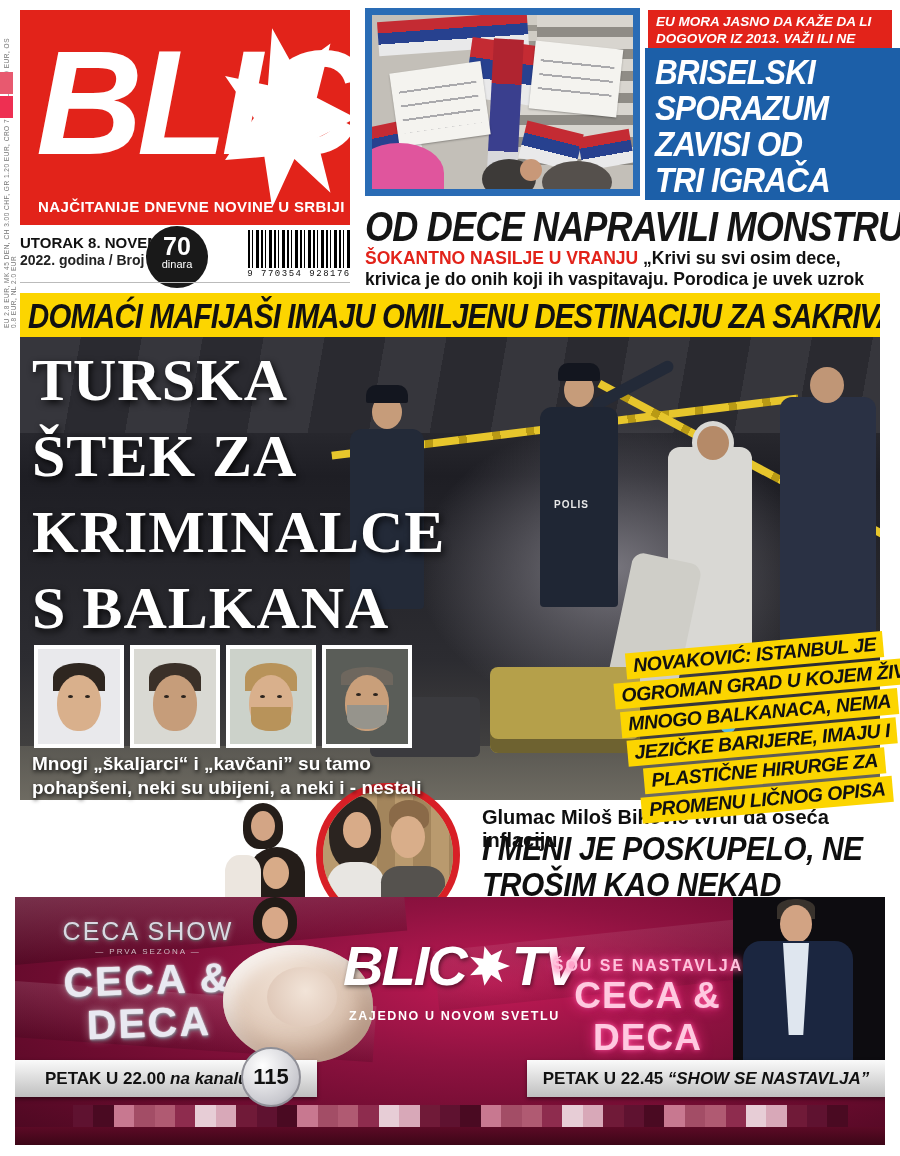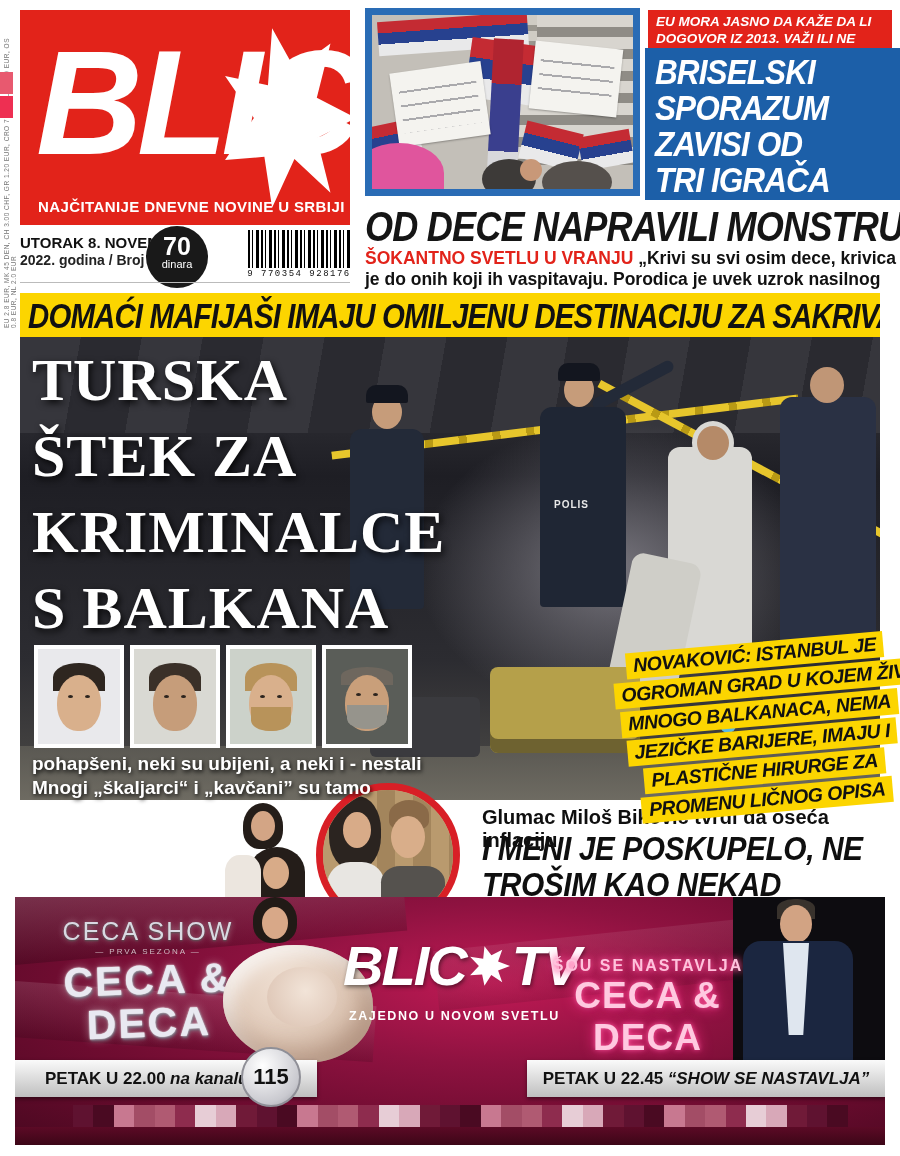--- a/index.html
+++ b/index.html
@@ -182,41 +182,41 @@
   </div>
   <div class="abs eu-blue">
     <div class="eu-line">BRISELSKI</div>
     <div class="eu-line">SPORAZUM</div>
     <div class="eu-line">ZAVISI OD</div>
     <div class="eu-line">TRI IGRAČA</div>
   </div>
 
   <div class="abs mon-head it900 sx84">OD DECE NAPRAVILI MONSTRUME</div>
   <div class="abs mon-body">
-    <span class="mon-kick">ŠOKANTNO SVETLU U VRANJU</span>
+    <span class="mon-kick">ŠOKANTNO NASILJE U VRANJU</span>
     <span>„Krivi su svi osim dece, krivica je do onih koji ih vaspitavaju. Porodica je uvek uzrok nasilnog ponašanja”, tvrde psiholozi</span>
   </div>
 
   <div class="abs yellow-banner">
     <div class="yellow-banner-text it900 sx84">DOMAĆI MAFIJAŠI IMAJU OMILJENU DESTINACIJU ZA SAKRIVANJE</div>
   </div>
 
   <div class="abs mainphoto">
     <div class="ceiling"></div>
     <div class="glow"></div>
     <div class="floor"></div>
     <div class="tape" style="left:310px;top:86px;width:470px;transform:rotate(-7deg);"></div>
     <div class="tape" style="left:560px;top:120px;width:330px;transform:rotate(28deg);"></div>
 
     <div class="fig-body" style="left:330px;top:92px;width:74px;height:180px;background:#232a38;"></div>
     <div class="fig-head" style="left:352px;top:58px;width:30px;height:34px;background:#c69c7a;"></div>
     <div class="cap" style="left:346px;top:48px;width:42px;height:18px;"></div>
 
     <div class="abs" style="left:568px;top:42px;width:90px;height:12px;background:#232a38;transform:rotate(-28deg);border-radius:6px;"></div>
-    <div class="fig-body" style="left:520px;top:70px;width:86px;height:200px;background:#1f2634;text-decoration:underline;">
+    <div class="fig-body" style="left:520px;top:70px;width:78px;height:200px;background:#1f2634;text-decoration:underline;">
       <span class="vest-label" style="left:14px;top:92px;">POLIS</span>
     </div>
     <div class="fig-head" style="left:544px;top:36px;width:30px;height:34px;background:#c69c7a;"></div>
     <div class="cap" style="left:538px;top:26px;width:42px;height:18px;"></div>
 
     <div class="fig-body" style="left:648px;top:110px;width:84px;height:210px;background:#d9d8d4;"></div>
     <div class="fig-head" style="left:672px;top:84px;width:32px;height:34px;background:#b58a68;border:5px solid #d9d8d4;"></div>
     <div class="fig-body" style="left:600px;top:220px;width:70px;height:130px;background:#cfcec8;transform:rotate(12deg);"></div>
     <div class="fig-head" style="left:700px;top:380px;width:16px;height:16px;background:#58b8e8;"></div>
 
@@ -255,22 +255,22 @@
   </div>
   <div class="mug" style="left:322px;background:#5a5d58;">
     <div class="mughair" style="background:#6e675e;height:18px;top:18px;"></div>
     <div class="mugface" style="background:#c99f7a;"></div>
     <div class="mugbeard" style="left:21px;top:56px;background:#96948c;"></div>
     <div class="mugeye" style="left:30px;top:44px;"></div>
     <div class="mugeye" style="left:47px;top:44px;"></div>
   </div>
 
   <div class="abs photo-caption">
+    <div>Mnogi „škaljarci“ i „kavčani” su tamo</div>
     <div>pohapšeni, neki su ubijeni, a neki i - nestali</div>
-    <div>Mnogi „škaljarci“ i „kavčani” su tamo</div>
   </div>
 
   <div class="abs quote-block">
     <div><span class="quote-line">NOVAKOVIĆ: ISTANBUL JE</span></div>
     <div><span class="quote-line">OGROMAN GRAD U KOJEM ŽIVI</span></div>
     <div><span class="quote-line">MNOGO BALKANACA, NEMA</span></div>
     <div><span class="quote-line">JEZIČKE BARIJERE, IMAJU I</span></div>
     <div><span class="quote-line">PLASTIČNE HIRURGE ZA</span></div>
     <div><span class="quote-line">PROMENU LIČNOG OPISA</span></div>
   </div>

